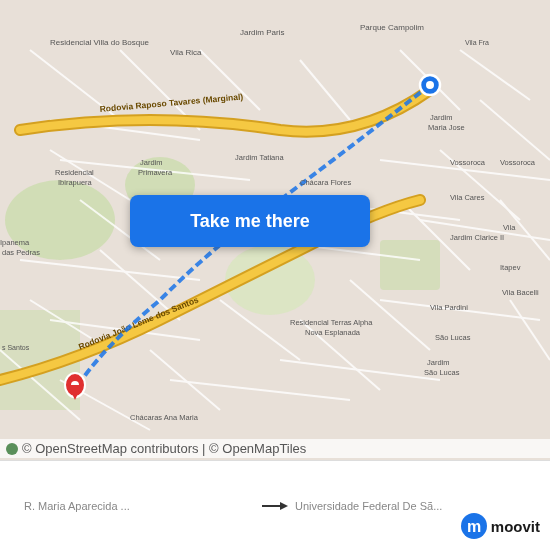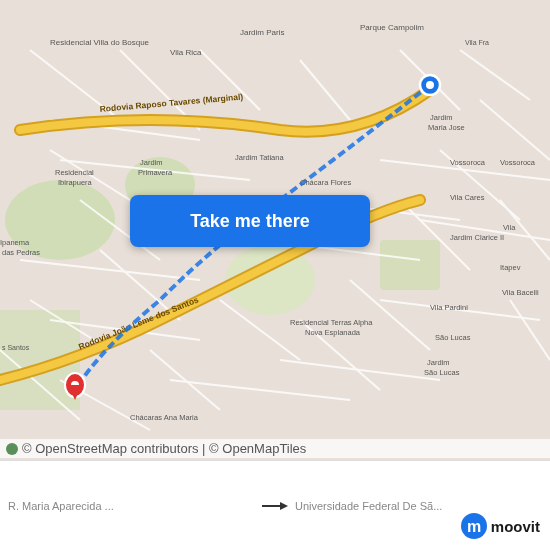--- a/index.html
+++ b/index.html
@@ -44,21 +44,21 @@
       box-shadow: 0 2px 8px rgba(0,0,0,0.3);
     }
 
     
     #bottom-bar {
       width: 550px;
       height: 90px;
       background: white;
       display: flex;
       align-items: center;
-      padding: 0 8px;
+      padding: 0 24px;
       border-top: 1px solid #ddd;
       position: relative;
     }
 
     .route-from {
       flex: 1;
       display: flex;
       flex-direction: column;
       align-items: flex-start;
       justify-content: center;

